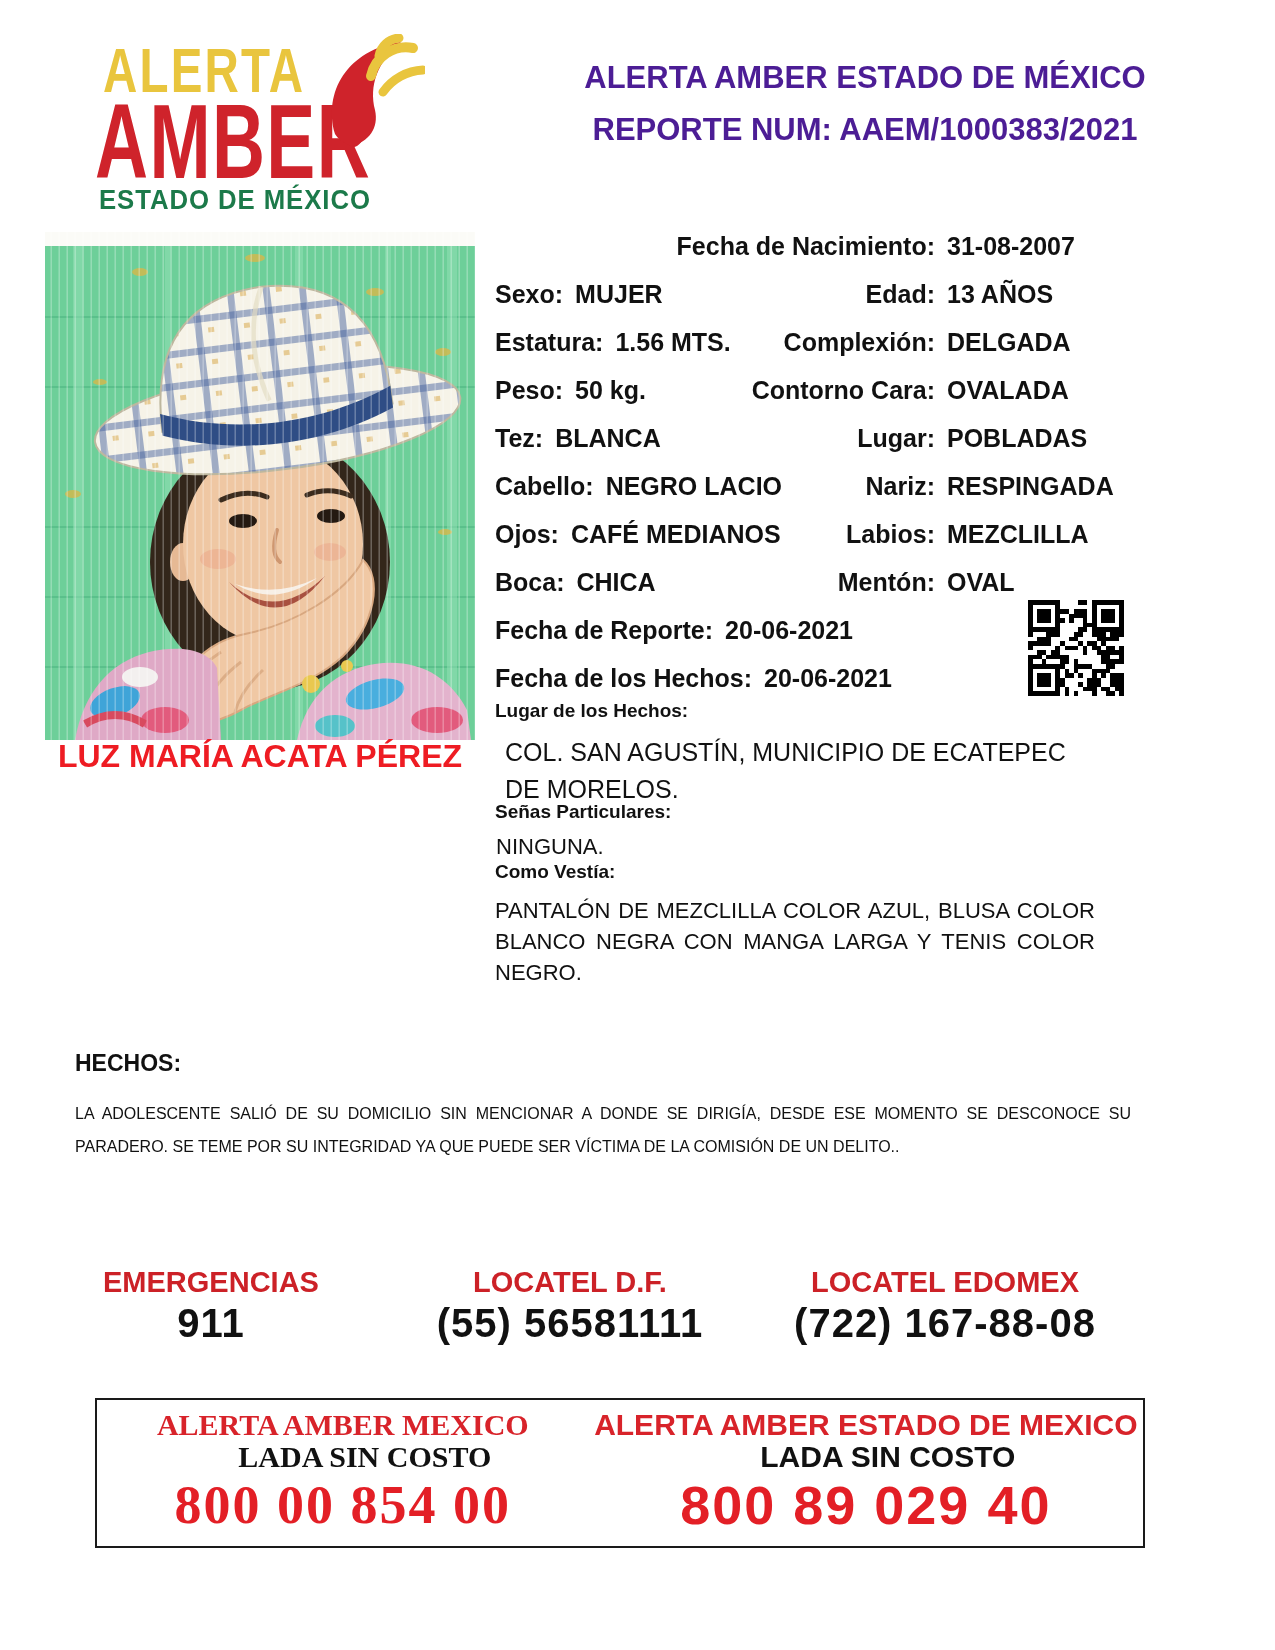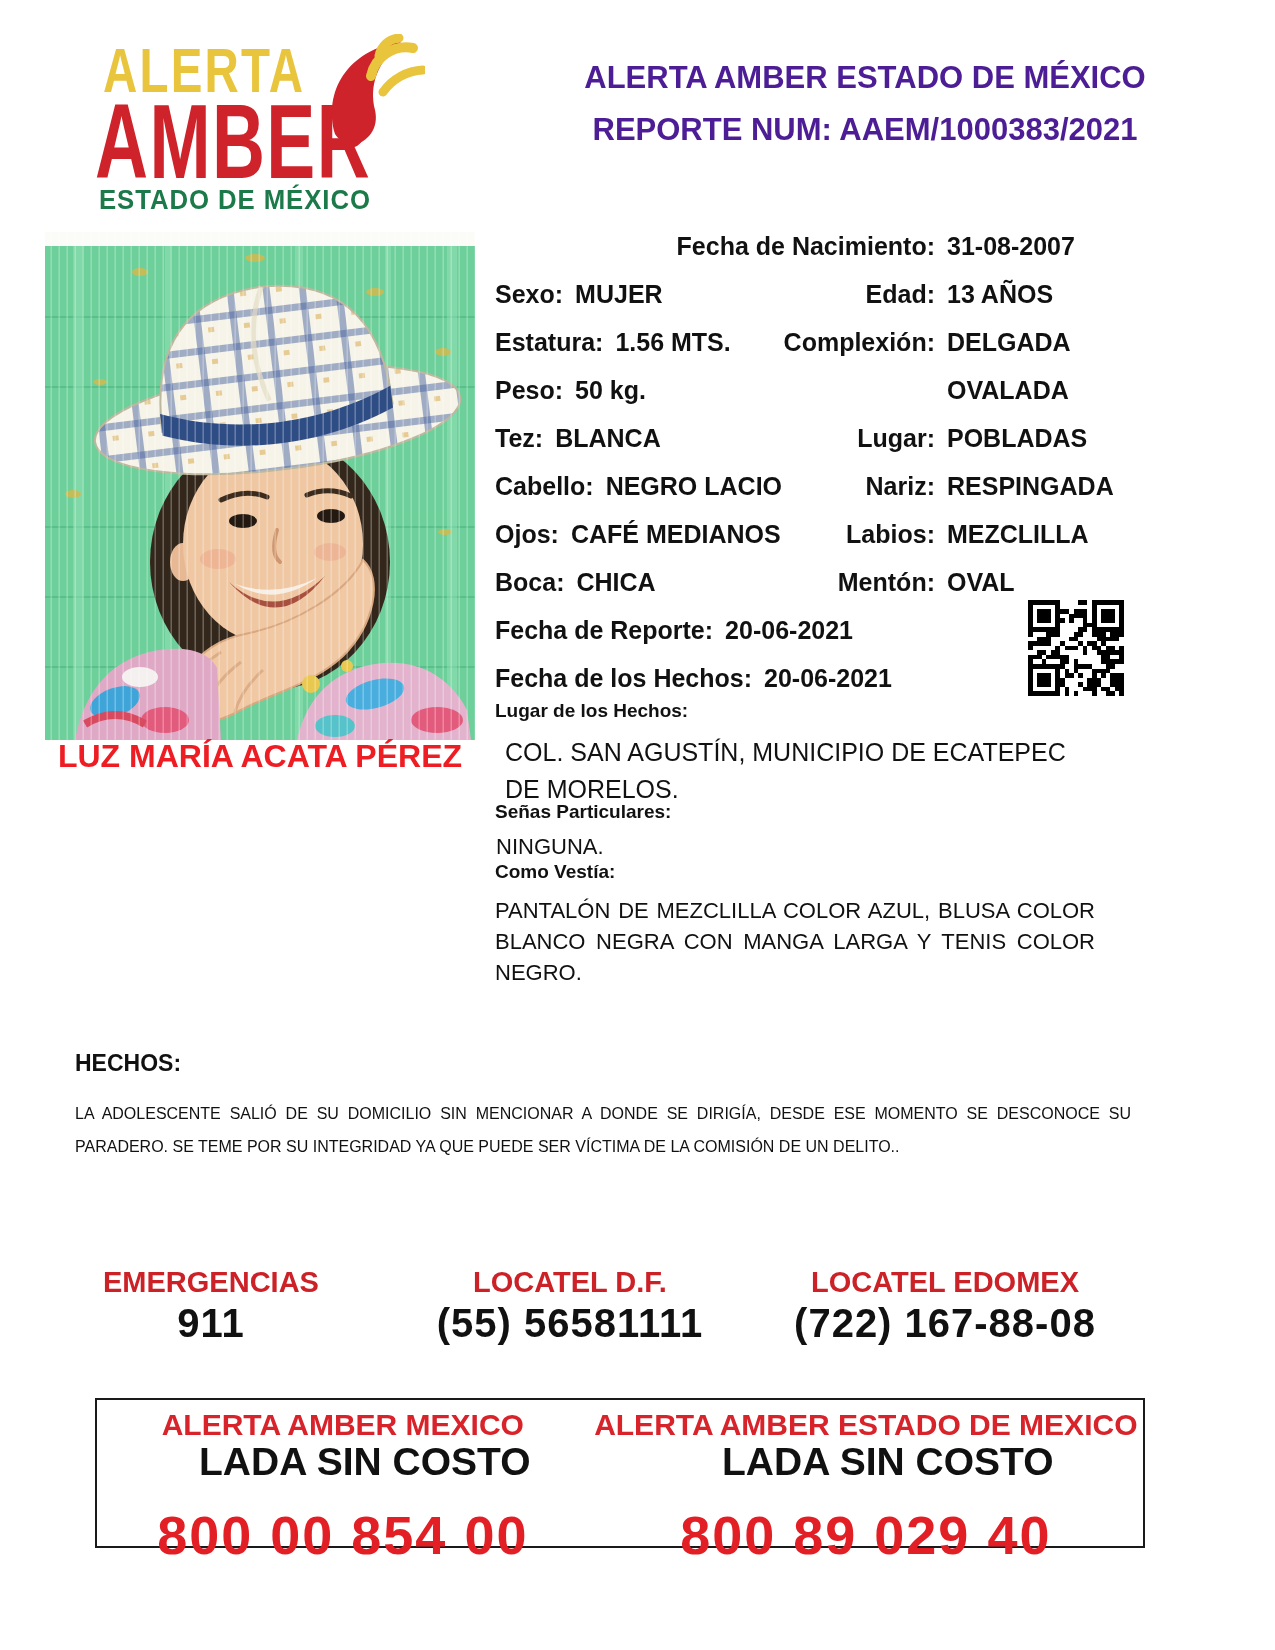--- a/index.html
+++ b/index.html
@@ -49,25 +49,25 @@
   .contact { position:absolute; top:1266px; text-align:center; }
   .contact-1 { left:78px;  width:266px; }
   .contact-2 { left:420px; width:300px; }
   .contact-3 { left:778px; width:334px; }
   .cname { color:#cc2127; font-weight:bold; font-size:29px; white-space:nowrap; }
   .cnum  { color:#111; font-weight:bold; font-size:40px; margin-top:2px; letter-spacing:1px; white-space:nowrap; }
   
   .footer-box { position:absolute; left:95px; top:1398px; width:1046px; height:146px;
     border:2px solid #1a1a1a; display:flex; background:#fff; }
   .fcol { text-align:center; padding-top:8px; }
-  .fcol-1 { width:47%; }
+  .fcol-1 { width:47%;font-family:Liberation Serif, serif; }
   .fcol-2 { width:53%; }
   .ftitle { color:#d8232a; font-weight:bold; font-size:30px; white-space:nowrap; }
-  .fsub   { color:#111;   font-weight:bold; font-size:39px; margin-top:-2px; white-space:nowrap;padding-left:44px; }
-  .fnum   { color:#e31f26; font-weight:bold; font-size:54px; margin-top:20px; letter-spacing:2px; white-space:nowrap; }
+  .fsub   { color:#111;   font-weight:bold; font-size:30px; margin-top:-2px; white-space:nowrap;padding-left:44px; }
+  .fnum   { color:#e31f26; font-weight:bold; font-size:54px; margin-top:0; letter-spacing:2px; white-space:nowrap; }
 </style>
 </head>
 <body>
 
 <div class="page">
 
   <div class="logo">
     <div class="logo-alerta">ALERTA</div>
     <div class="logo-amber">AMBER</div>
     <div class="logo-estado">ESTADO DE MÉXICO</div>
@@ -182,20 +182,21 @@
       <div class="dleft">
         <span class="lab">Estatura:</span><span class="val">1.56 MTS.</span>
       </div>
       <div class="rlab">Complexión:</div>
       <div class="rval">DELGADA</div>
     </div>
     <div class="drow">
       <div class="dleft">
         <span class="lab">Peso:</span><span class="val">50 kg.</span>
       </div>
+      <div class="rlab">Contorno Cara:</div>
       <div class="rval">OVALADA</div>
     </div>
     <div class="drow">
       <div class="dleft">
         <span class="lab">Tez:</span><span class="val">BLANCA</span>
       </div>
       <div class="rlab">Lugar:</div>
       <div class="rval">POBLADAS</div>
     </div>
     <div class="drow">

